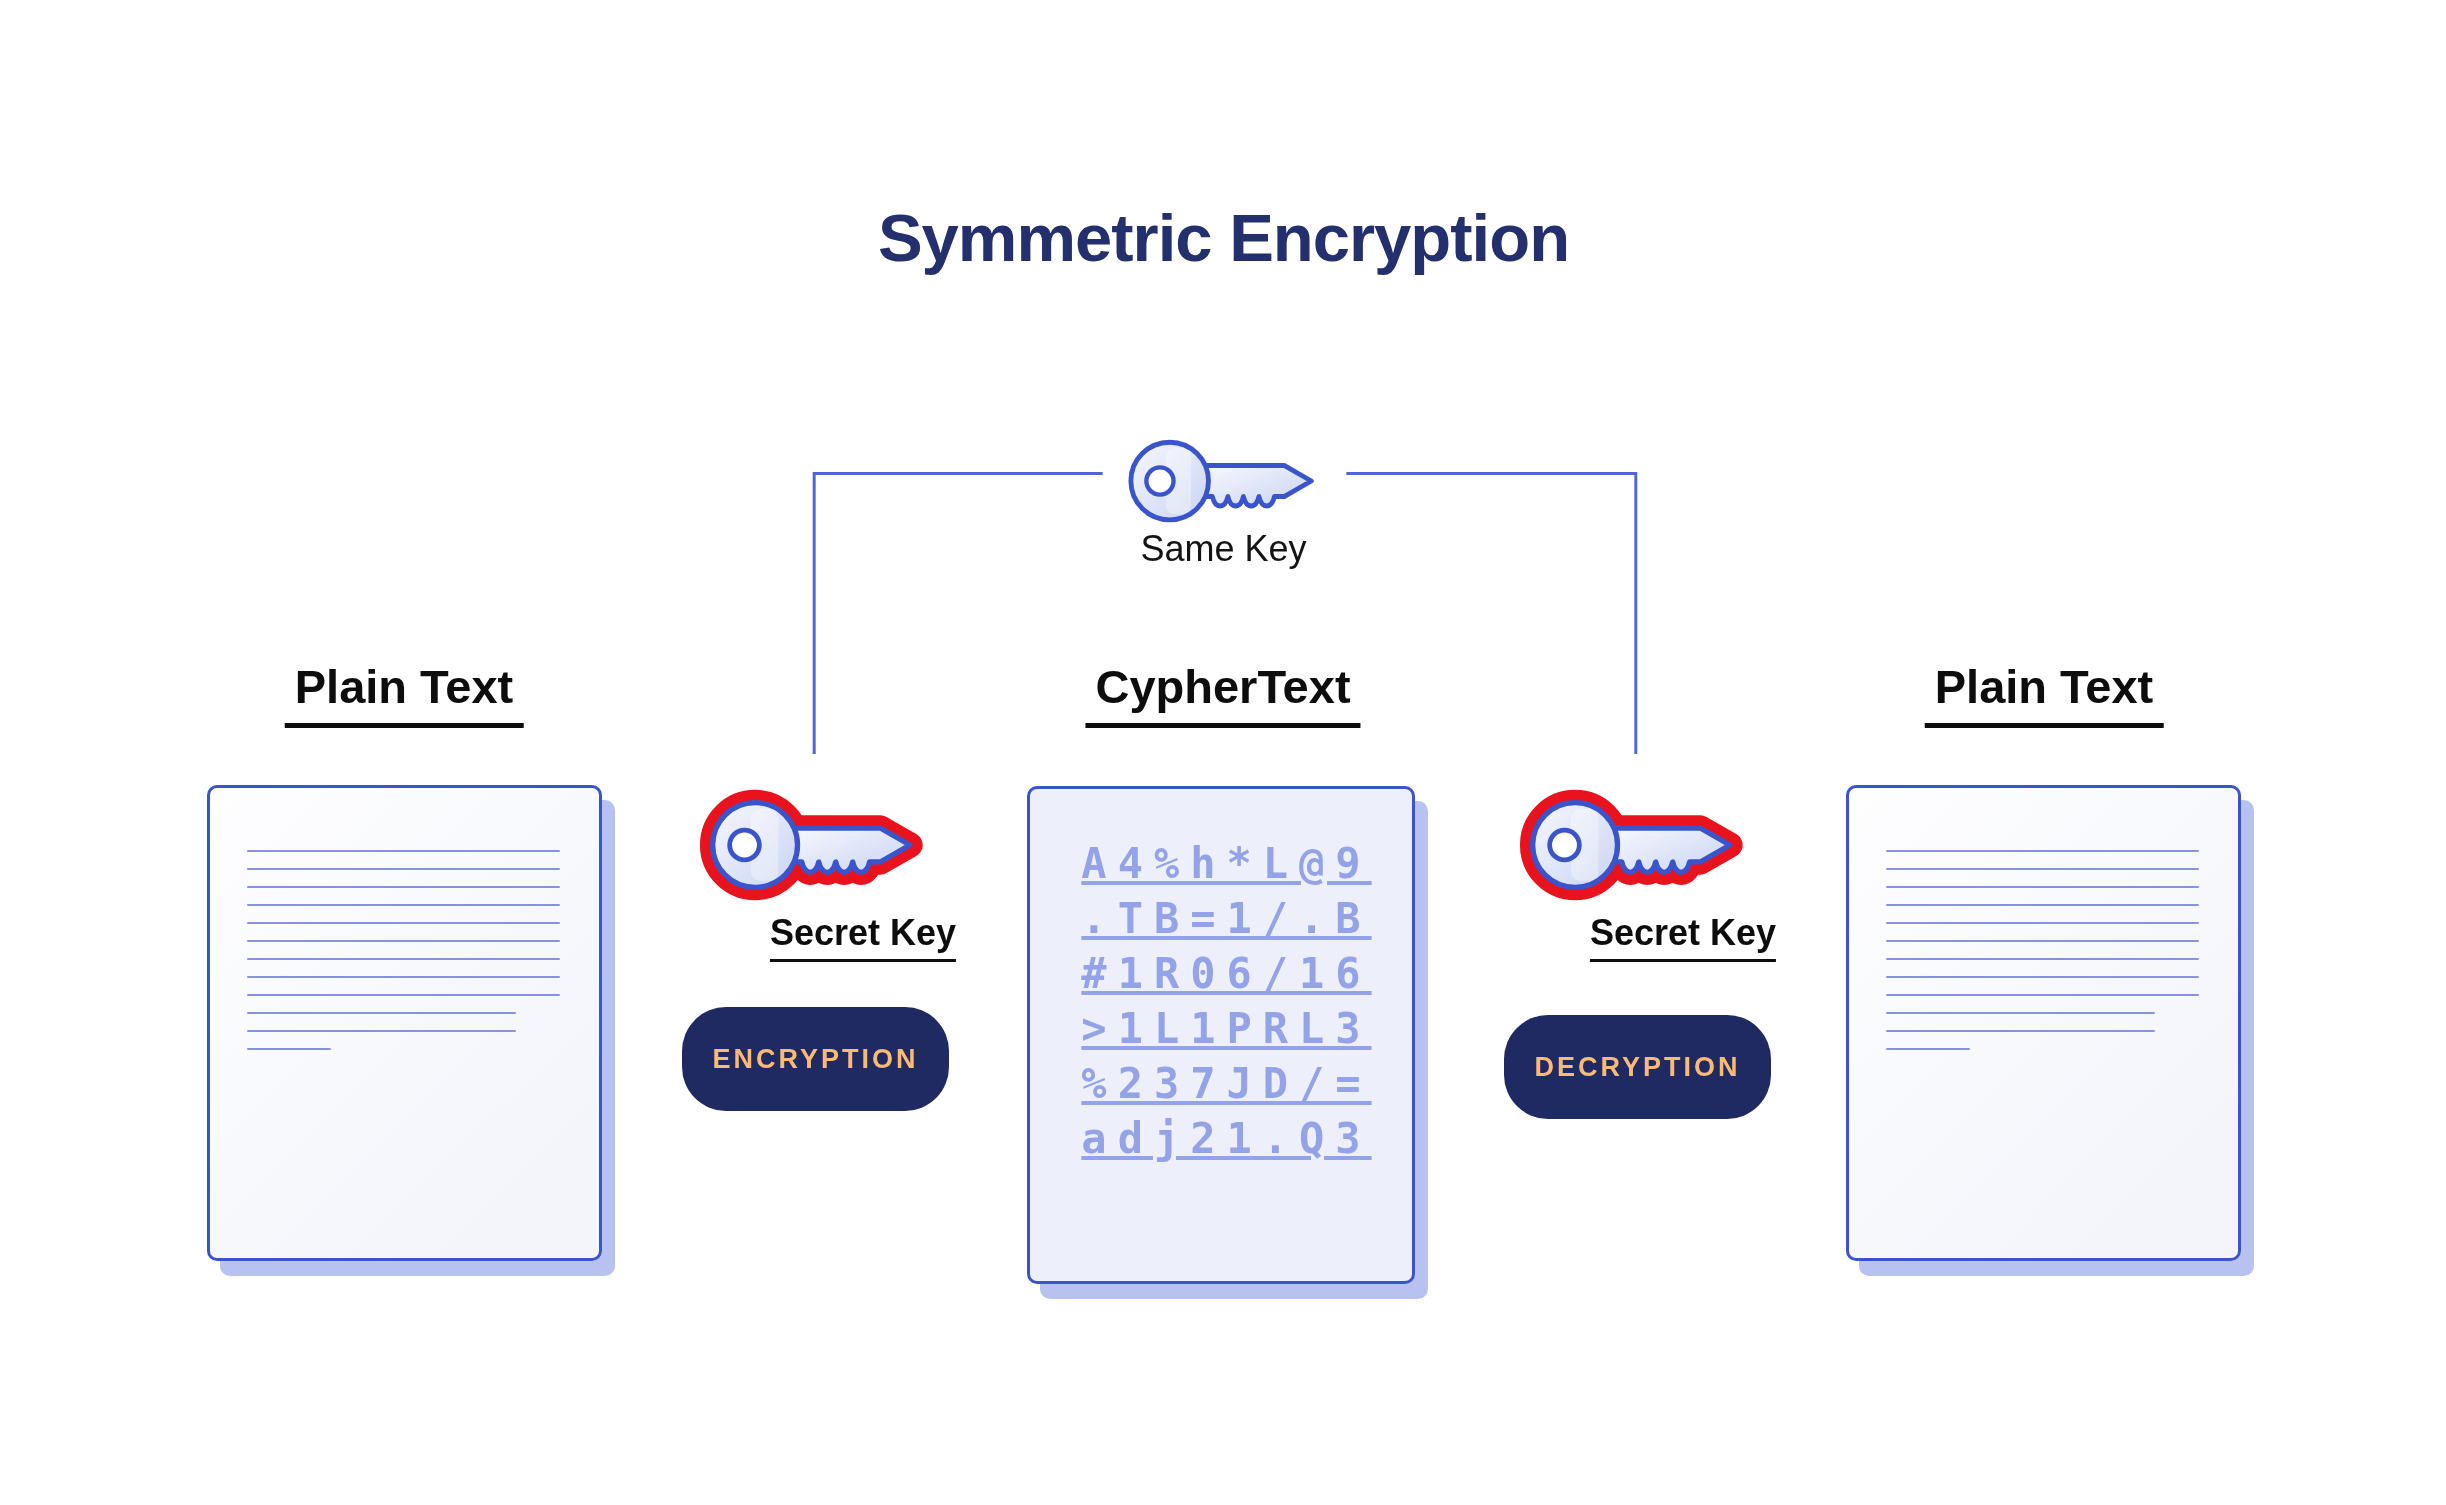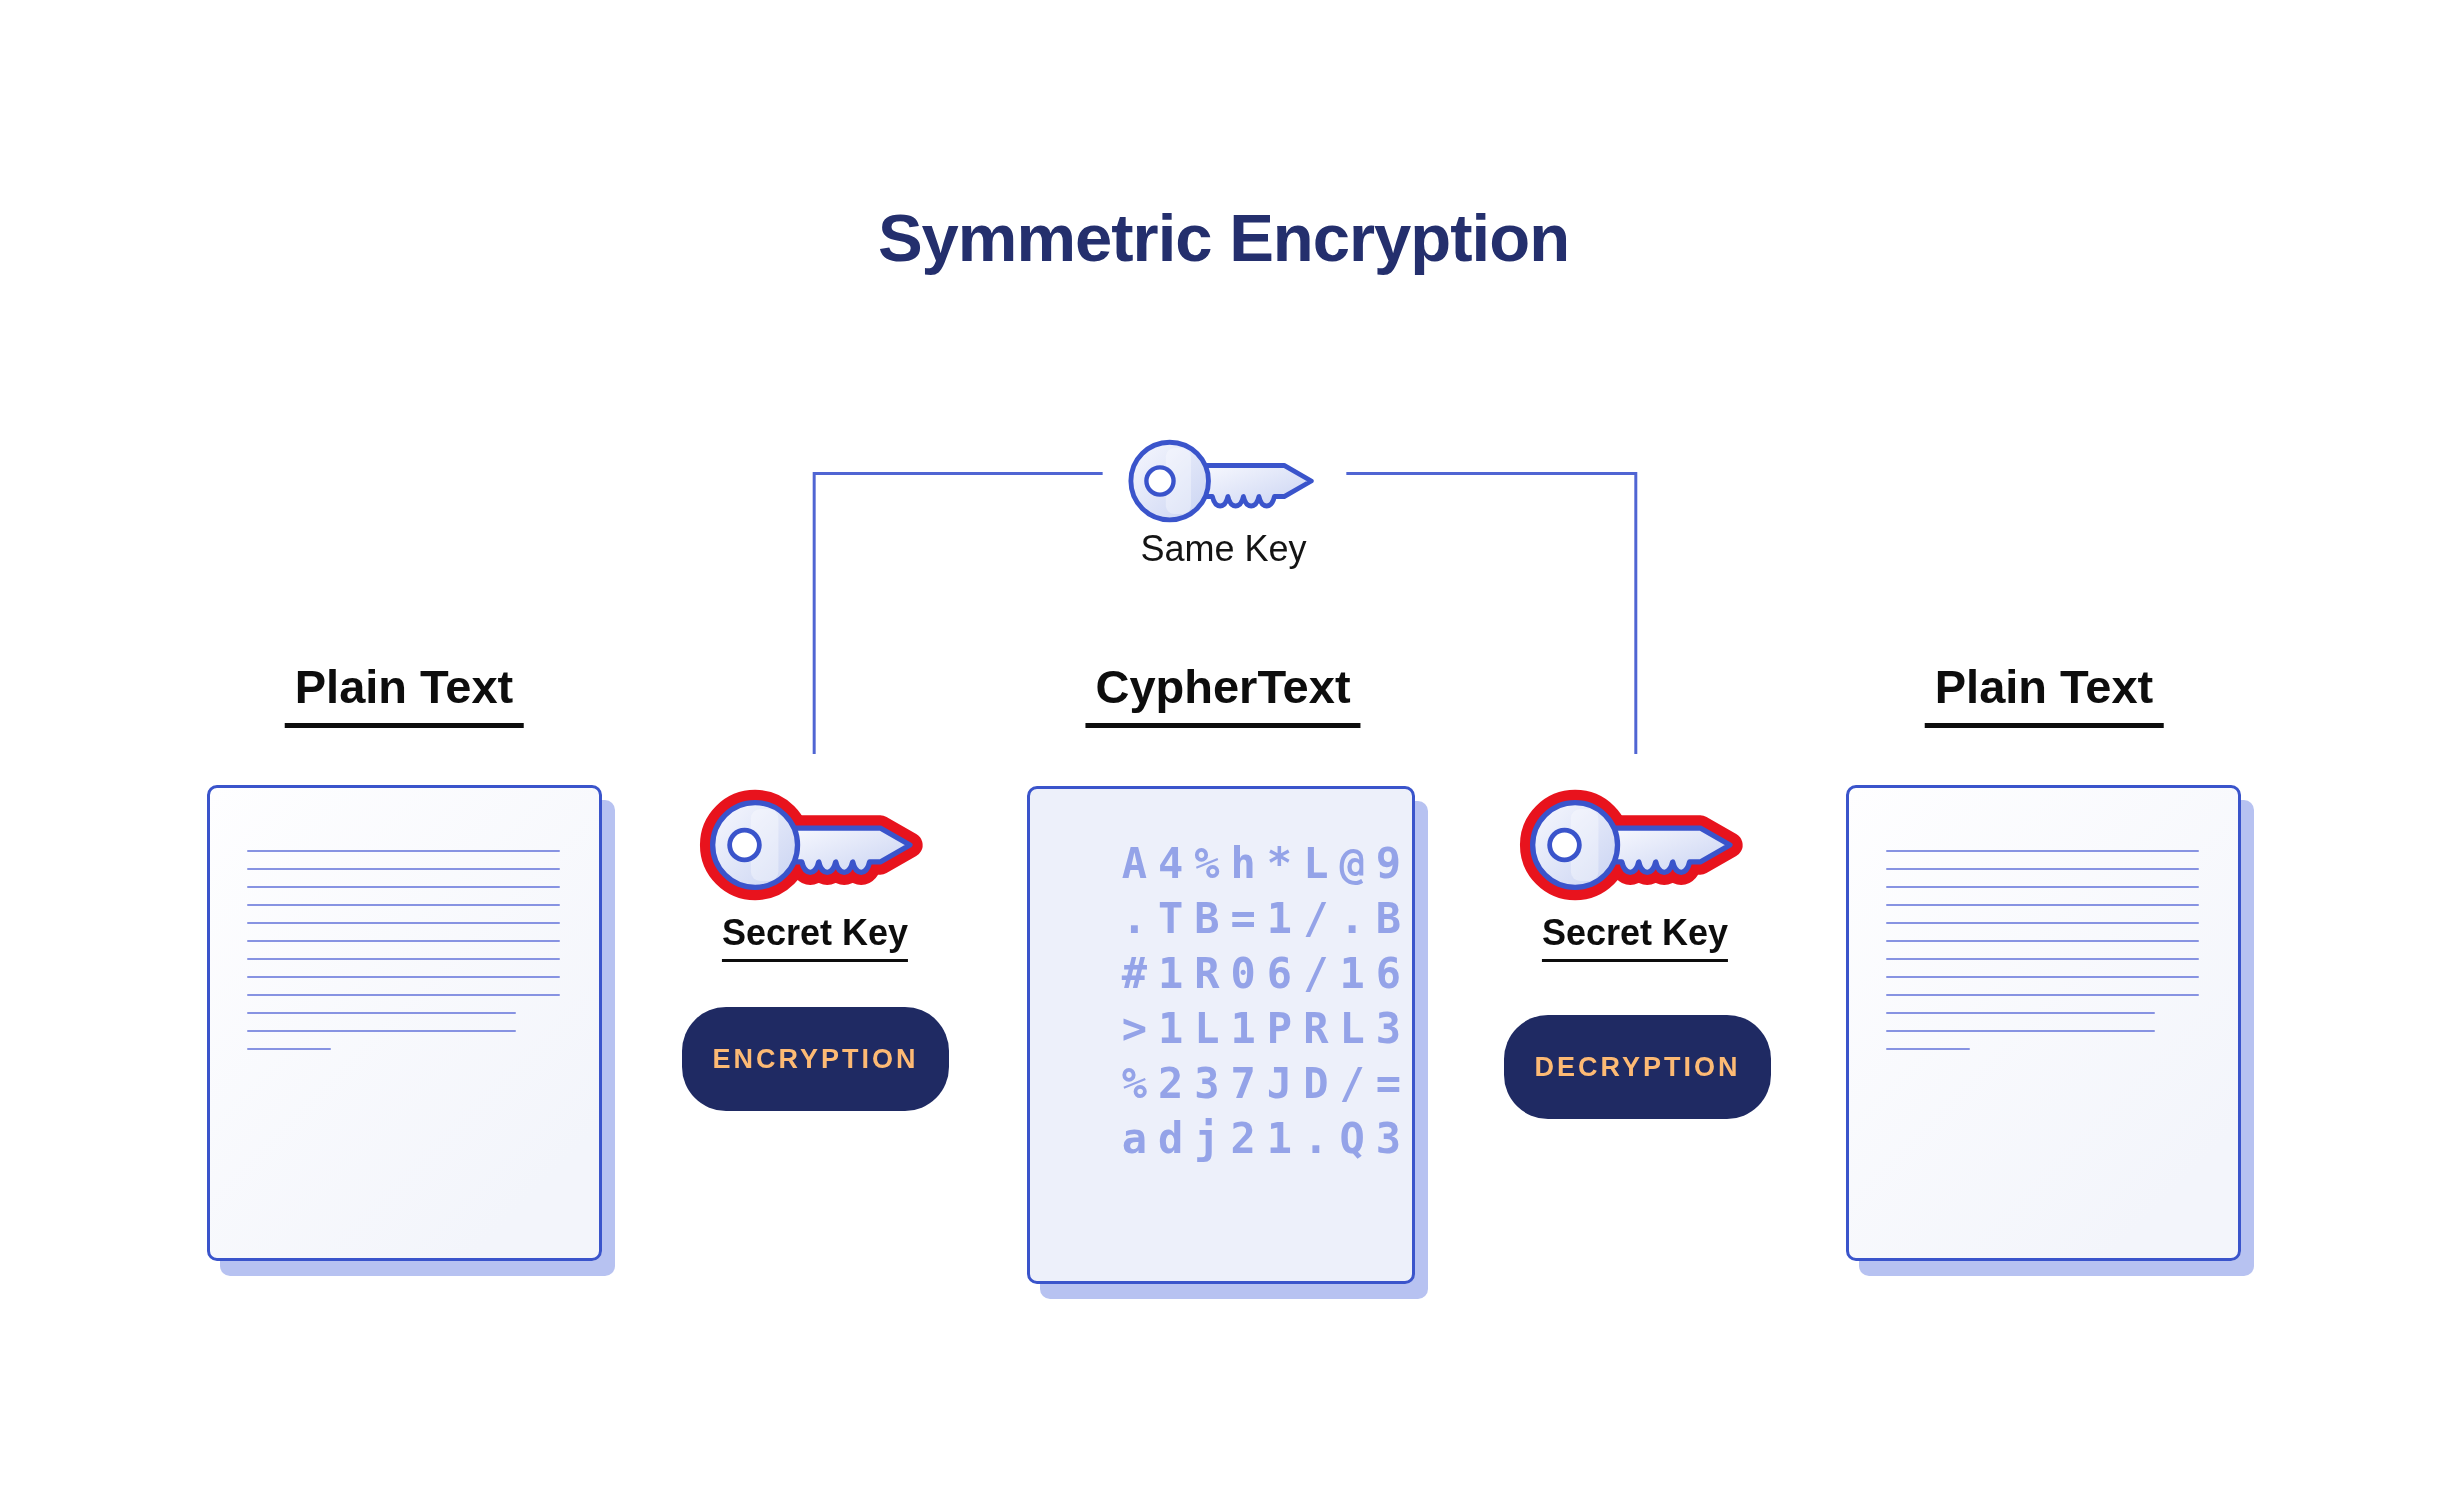--- a/index.html
+++ b/index.html
@@ -40,30 +40,31 @@
     background:linear-gradient(135deg,#fefeff 0%,#f3f5fb 85%);
     border:3px solid var(--line-blue);border-radius:10px;
     box-shadow:13px 15px 0 0 var(--doc-shadow);
     box-sizing:border-box;
   }
   .doc.plain{width:395px;height:476px;}
   .doc.cipher{width:388px;height:498px;background:var(--cipher-fill);}
   .text-lines{position:absolute;left:37px;top:62px;}
   .text-lines .ln{display:block;height:2px;margin-bottom:16px;background:var(--ruled-line);border-radius:1px;}
   .cipher-body{
-    position:absolute;left:0;top:47px;width:100%;text-align:right;
+    position:absolute;left:0;top:47px;width:100%;text-align:center;
     font-family:"DejaVu Sans Mono",monospace;
     font-size:42px;line-height:55px;letter-spacing:11px;text-indent:11px;
-    color:var(--cipher-text);font-weight:600;
+    color:var(--cipher-text);font-weight:600;text-decoration:underline;
   }
   .secret-key-label{
     position:absolute;top:912px;transform:translateX(-50%);
     font-size:36px;font-weight:bold;color:var(--text-black);
     padding-bottom:5px;border-bottom:3px solid var(--text-black);
     white-space:nowrap;
+    margin-left:48px;
   }
   .pill{
     position:absolute;width:267px;height:104px;border-radius:44px;
     background:var(--button-navy);display:flex;align-items:center;justify-content:center;
     color:#fdba74;font-size:27px;font-weight:bold;letter-spacing:3px;
   }
   .keysvg{position:absolute;display:block;}
   .key-stroke{stroke:var(--line-blue);}
   .red-outline{stroke:var(--red);fill:var(--red);}
 </style>

